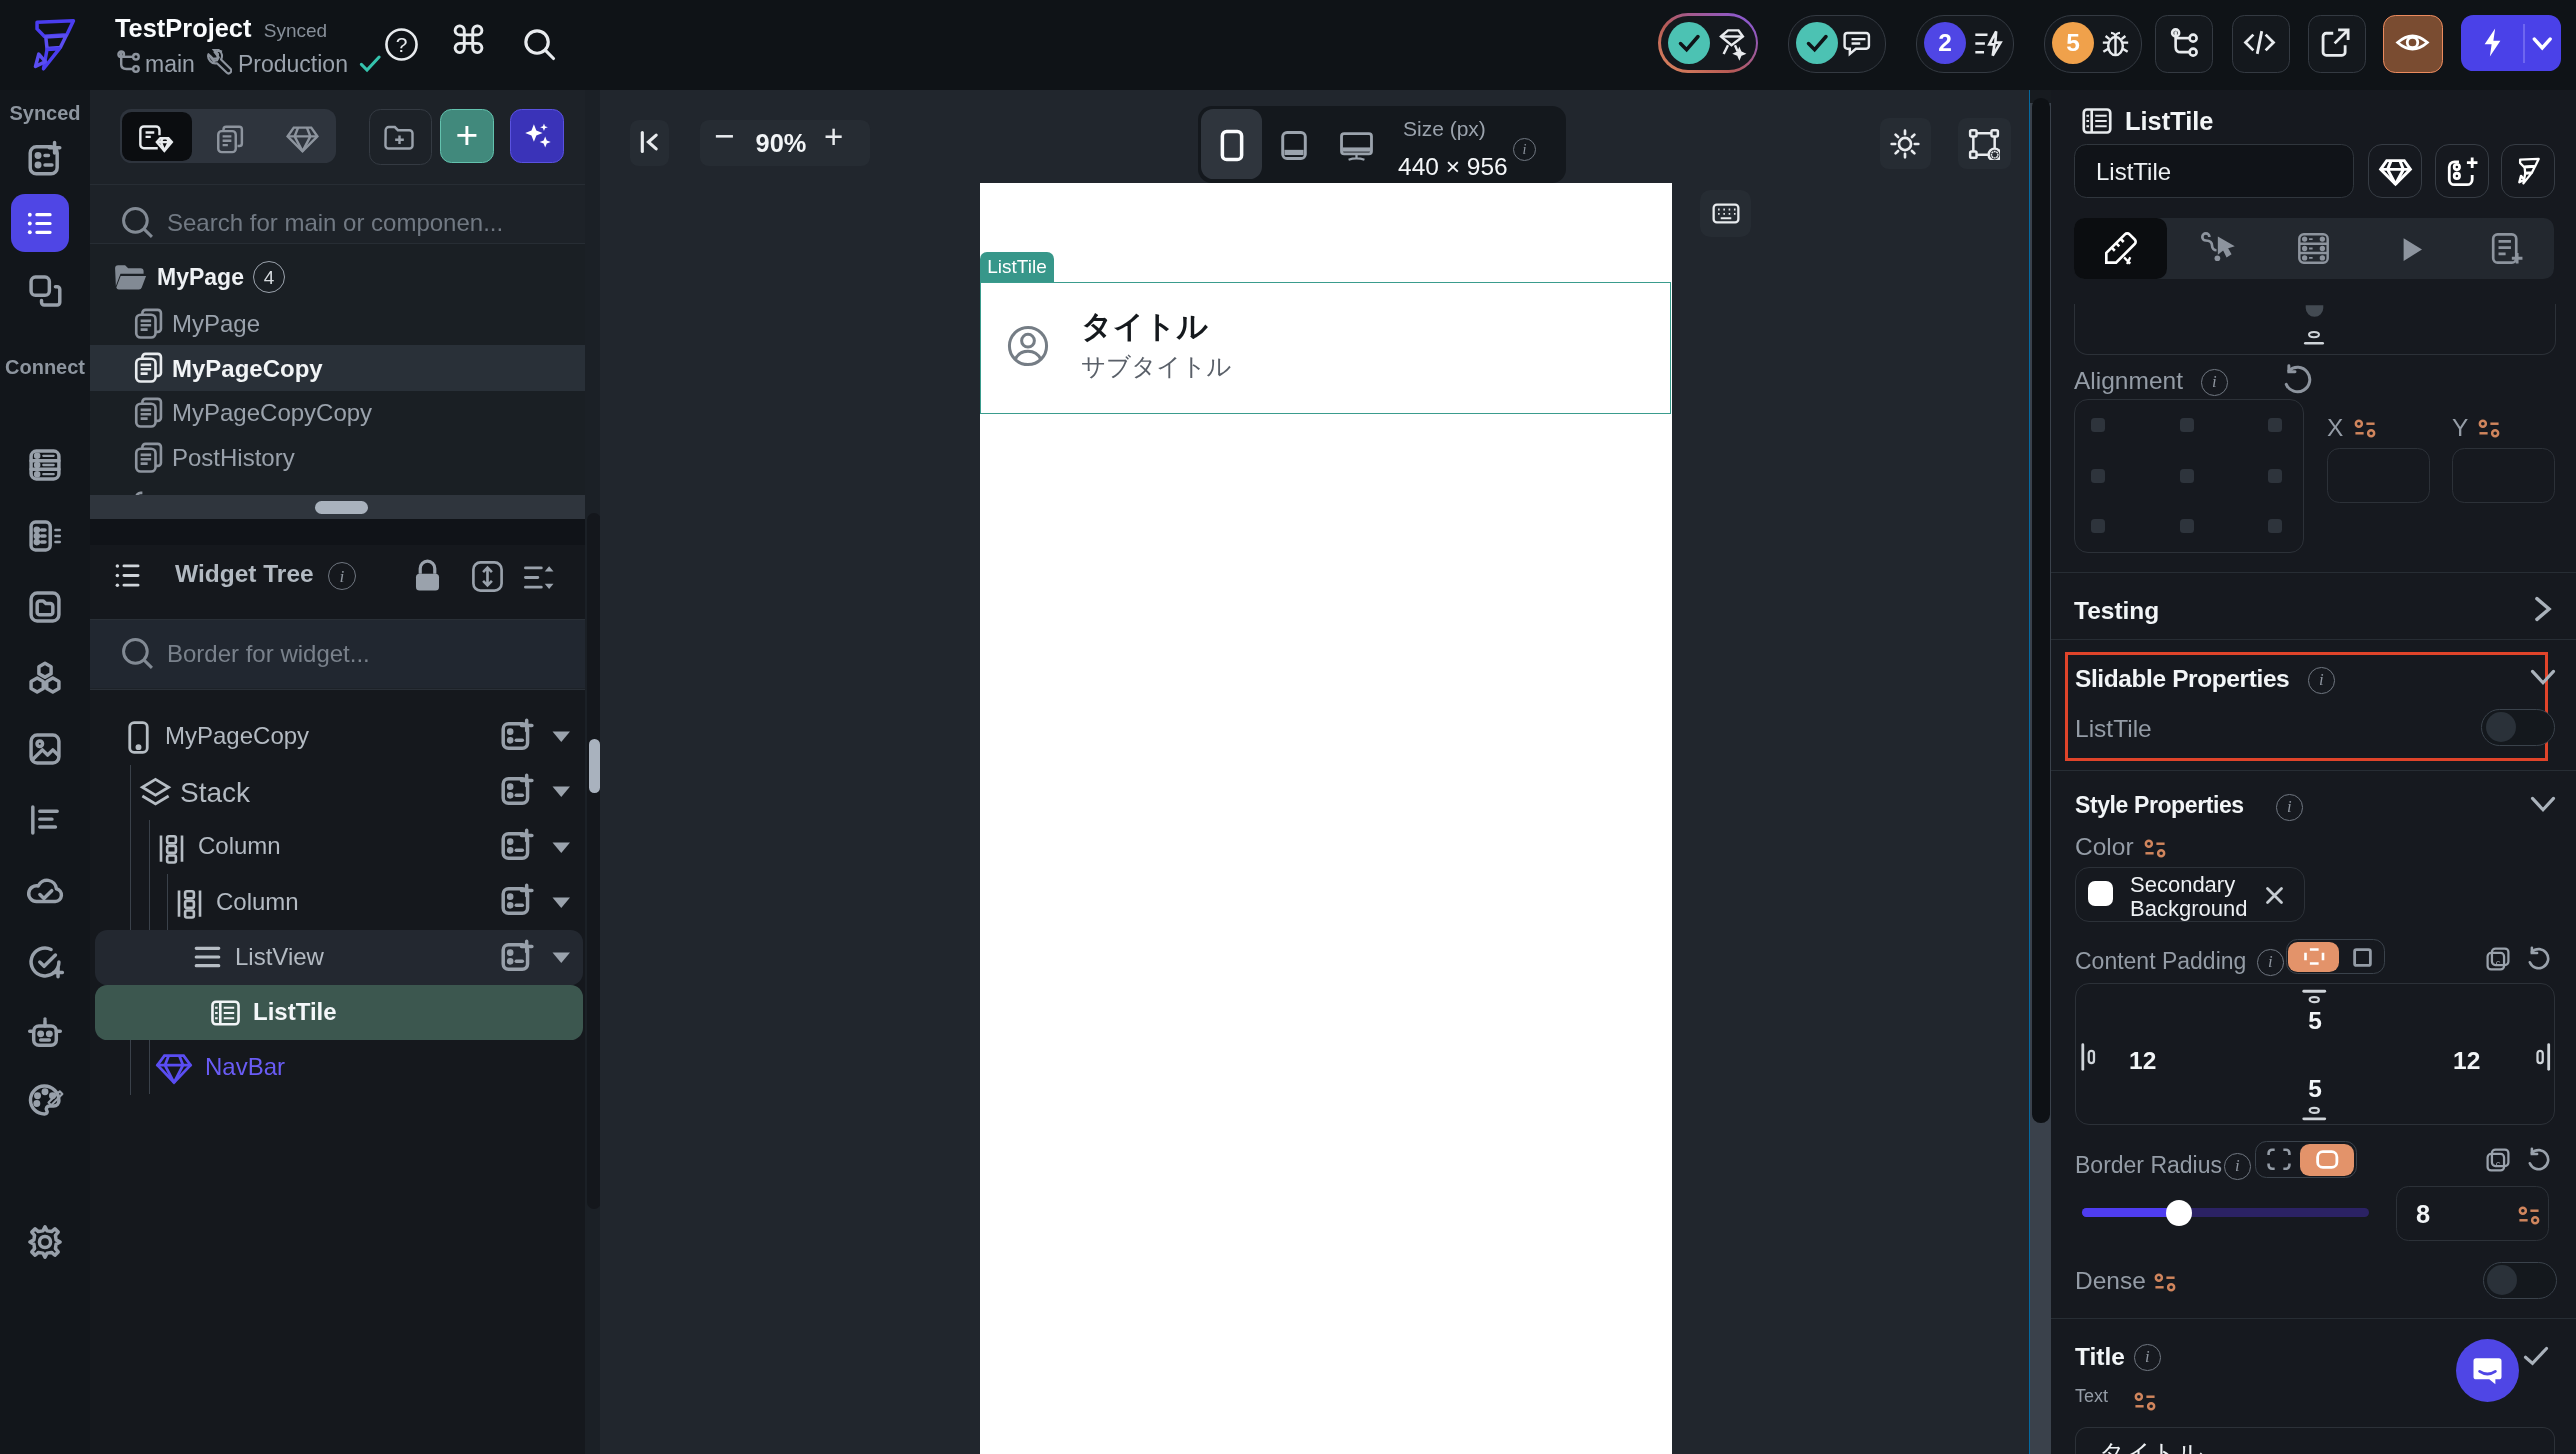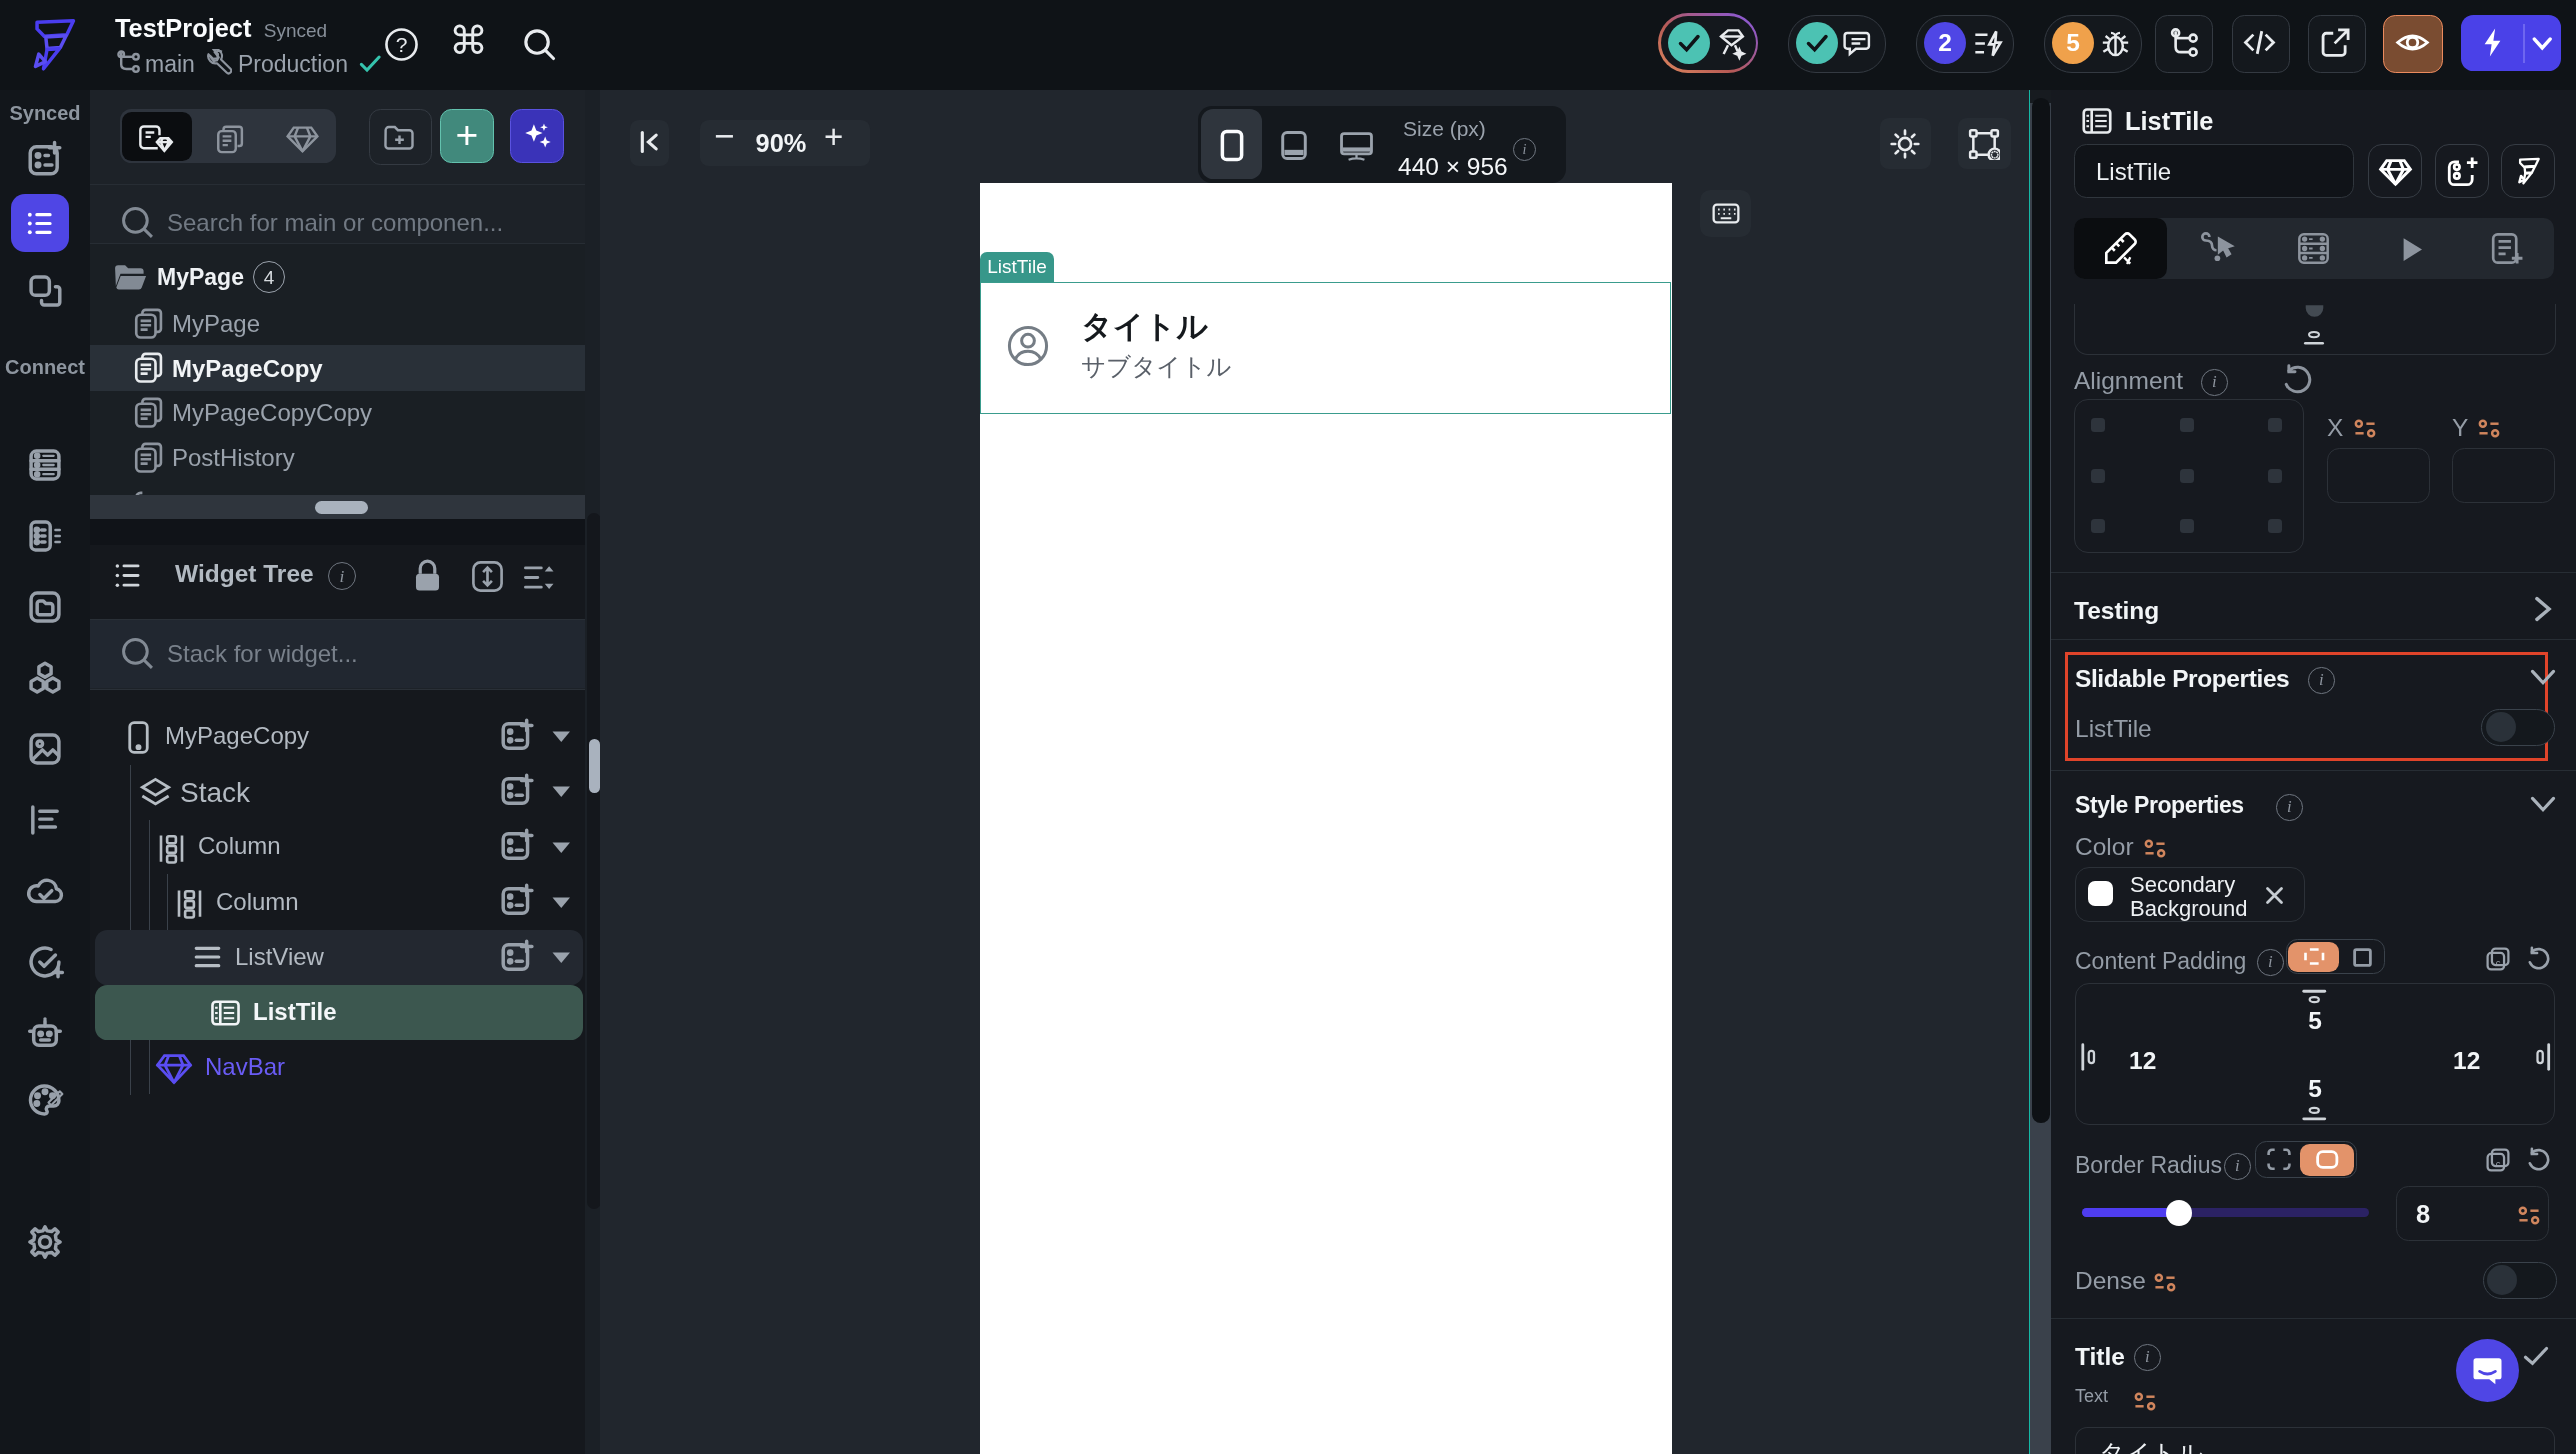--- a/index.html
+++ b/index.html
@@ -1,16 +1,16 @@
 <!DOCTYPE html>
 <html style="font-size:14px"><head>
 <meta charset="utf-8">
 <style>
   html,body{margin:0;padding:0;background:#21262d;font-family:"Liberation Sans",sans-serif;}
-  #root{position:relative;width:2576px;height:1454px;overflow:hidden;background:#14b8a6;}
+  #root{position:relative;width:2576px;height:1454px;overflow:hidden;background:#0369a1;}
   .abs{position:absolute;}
   .ic{stroke:#98a0aa;fill:none;stroke-width:2;stroke-linecap:round;stroke-linejoin:round;}
   .txt-g{color:#949ca6;}
 </style>
 </head>
 <body>
 <div id="root">
 
   <div class="abs" id="topbar" style="left:0;top:0;width:2576px;height:90px;background:#0f1317;">
 
@@ -406,21 +406,21 @@
         </g>
     </svg>
     <div class="abs" style="left:0;top:529px;width:496px;height:0.9px;background:#2a3037;"></div>
 
     <svg class="abs" style="left:28px;top:544px;" width="40" height="40" viewBox="0 0 23 23">
       <g fill="none" stroke="#828a94" stroke-width="1.7">
           <circle cx="10" cy="10" r="6.8"></circle>
           <path d="M15 15 l4.5 4.5"></path>
         </g>
     </svg>
-    <div class="abs" style="left:77px;top:550px;font-size:24px;color:#79818b;">Stack for widget...</div>
+    <div class="abs" style="left:77px;top:550px;font-size:24px;color:#79818b;">Border for widget...</div>
     <div class="abs" style="left:0;top:599px;width:496px;height:0.9px;background:#2a3037;"></div>
 
     <div class="abs" style="left:40px;top:675px;width:0.9px;height:330px;background:#3a414a;"></div>
     <div class="abs" style="left:59px;top:730px;width:0.9px;height:274px;background:#3a414a;"></div>
     <div class="abs" style="left:77px;top:784px;width:0.9px;height:166px;background:#3a414a;"></div>
     <div class="abs" style="left:96px;top:840px;width:0.9px;height:110px;background:#3a414a;"></div>
     <div class="abs" style="left:114px;top:895px;width:0.9px;height:55px;background:#565e68;"></div>
 
     <svg class="abs" style="left:31px;top:628px;" width="35" height="39" viewBox="0 0 20 22">
         <g fill="none" stroke="#b6bdc4" stroke-width="1.6">

